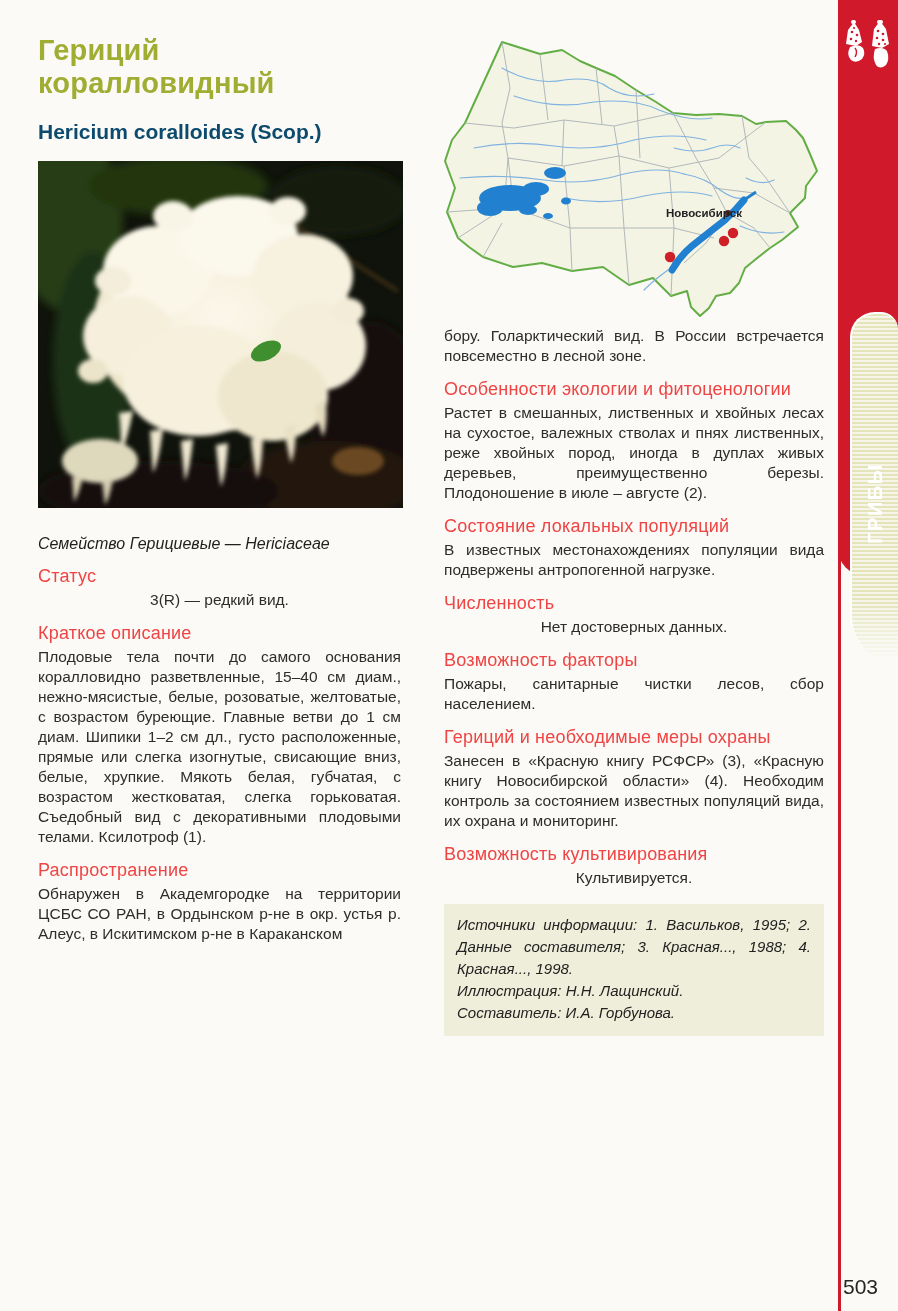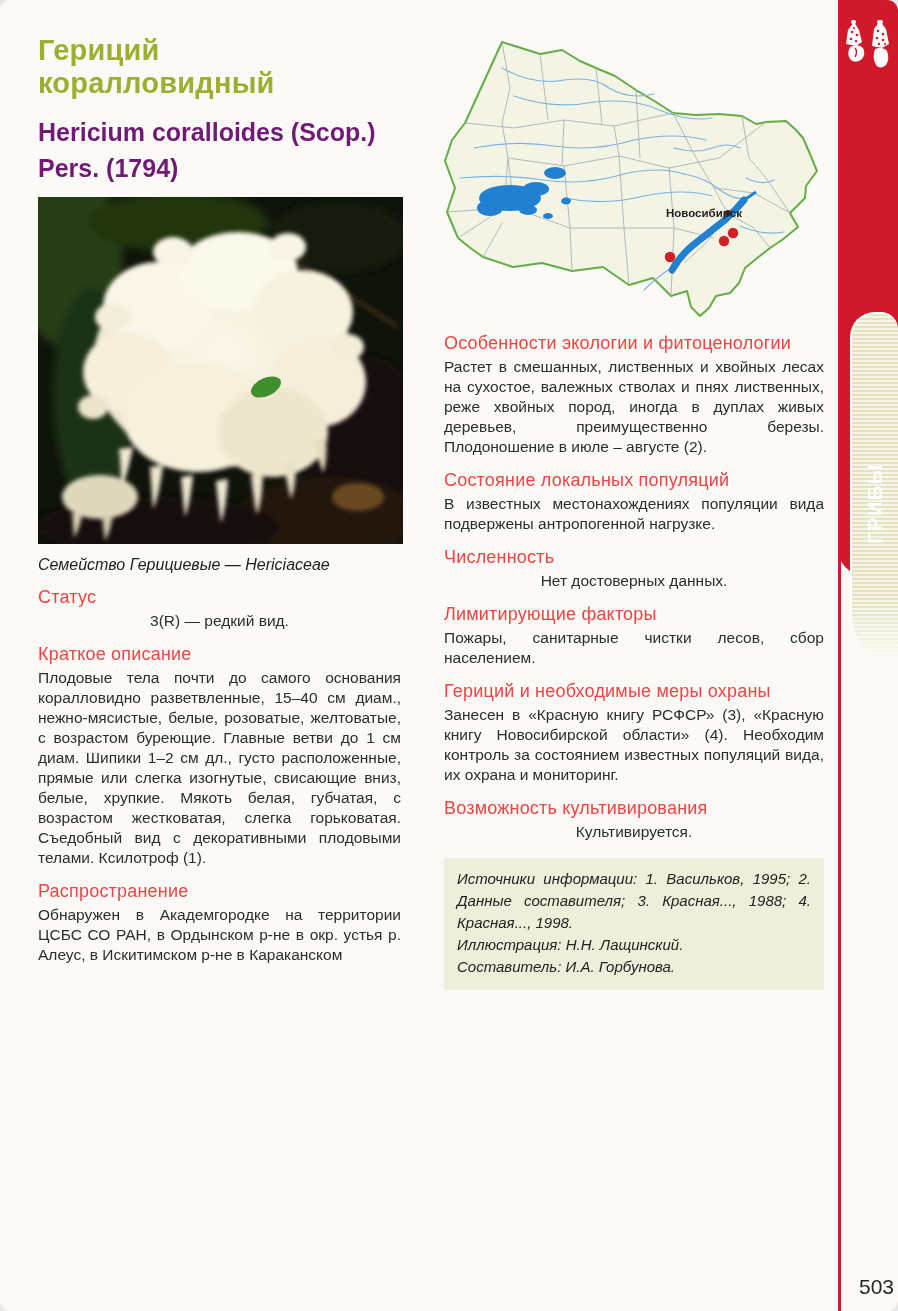--- a/index.html
+++ b/index.html
@@ -1,33 +1,32 @@
 <!DOCTYPE html>
 <html><head>
 <meta charset="utf-8">
 <style>
   html,body{margin:0;padding:0;background:#e8e8e8;}
   .page{
     position:relative;width:898px;height:1311px;margin:0 auto;
     background:#fbfaf6;overflow:hidden;
     font-family:"Liberation Sans","DejaVu Sans",sans-serif;
     color:#2e2d2b;
-    border-radius:11px;
   }
   
   .col-left{position:absolute;left:38px;top:34px;width:363px;}
   .col-right{position:absolute;left:444px;top:28px;width:380px;}
 
   .title{font-size:29px;font-weight:bold;color:#a0ad33;margin:0 0 14px 0;letter-spacing:.2px;}
-  .latin div{font-size:25px;font-weight:bold;color:#701a75;line-height:36px;}
+  .latin div{font-size:21px;font-weight:bold;color:#0c4a6e;line-height:36px;}
 
   .photo{position:relative;width:365px;height:347px;margin-top:11px;background:#10140c;}
   .photo svg{display:block;}
 
-  .caption{margin-top:12px;font-style:italic;font-size:16px;color:#1f1f1f;}
+  .caption{margin-top:27px;font-style:italic;font-size:16px;color:#1f1f1f;}
 
   h2.sec{font-size:18px;font-weight:400;color:#ef4444;margin:13px 0 3px 0;letter-spacing:.2px;}
   p.body{font-size:15.5px;line-height:20px;text-align:justify;margin:0;}
   p.body-last{text-align:center;}
 
   
   .map{position:relative;width:380px;height:292px;}
   .map svg{display:block;}
   .map text{font-family:"Liberation Sans",sans-serif;font-size:11.5px;font-weight:bold;fill:#222;}
 
@@ -60,34 +59,33 @@
     position:absolute;right:8px;top:458px;width:30px;height:90px;
     display:flex;align-items:center;justify-content:center;
   }
   .tab-label span{
     transform:rotate(-90deg);transform-origin:center;
     color:#fff;font-size:20px;font-weight:bold;letter-spacing:1.5px;white-space:nowrap;
   }
   .mushroom-icons{position:absolute;right:4px;top:20px;width:52px;height:62px;}
 
   .page-number{
-    position:absolute;right:4px;bottom:12px;width:46px;text-align:right;
+    position:absolute;right:20px;bottom:12px;width:46px;text-align:right;
     font-size:21px;font-weight:500;color:#262626;
   }
 </style>
 </head>
 <body>
 
 <div class="page">
 
   <div class="col-left">
     <h1 class="title">Гериций коралловидный</h1>
     <div class="latin">
       <div>Hericium coralloides (Scop.)</div>
-      <div>Pers. (1794)</div>
     </div>
 
     <div class="photo">
       <svg width="365" height="347" viewBox="0 0 365 347">
         <defs>
           <filter id="soft" x="-30%" y="-30%" width="160%" height="160%">
               <feGaussianBlur stdDeviation="4"></feGaussianBlur>
             </filter>
           <filter id="soft2" x="-30%" y="-30%" width="160%" height="160%">
               <feGaussianBlur stdDeviation="2"></feGaussianBlur>
@@ -214,31 +212,32 @@
 
         <g id="map-points">
             <circle cx="289" cy="205" r="5.2" fill="#ce2026"></circle>
             <circle cx="280" cy="213" r="5.2" fill="#ce2026"></circle>
             <circle cx="226" cy="229" r="5.2" fill="#ce2026"></circle>
           </g>
       </svg>
     </div>
 
     <div class="right-flow">
+      <p class="body">бору. Голарктический вид. В России встречается повсеместно в лесной зоне.</p>
 
       <h2 class="sec">Особенности экологии и фитоценологии</h2>
       <p class="body">Растет в смешанных, лиственных и хвойных лесах на сухостое, валежных стволах и пнях лиственных, реже хвойных пород, иногда в дуплах живых деревьев, преимущественно березы. Плодоношение в июле – августе (2).</p>
 
       <h2 class="sec">Состояние локальных популяций</h2>
       <p class="body">В известных местонахождениях популяции вида подвержены антропогенной нагрузке.</p>
 
       <h2 class="sec">Численность</h2>
       <p class="body body-last">Нет достоверных данных.</p>
 
-      <h2 class="sec">Лимитирующие факторы</h2>
+      <h2 class="sec">Возможность факторы</h2>
       <p class="body">Пожары, санитарные чистки лесов, сбор населением.</p>
 
       <h2 class="sec">Гериций и необходимые меры охраны</h2>
       <p class="body">Занесен в «Красную книгу РСФСР» (3), «Красную книгу Новосибирской области» (4). Необходим контроль за состоянием известных популяций вида, их охрана и мониторинг.</p>
 
       <h2 class="sec">Возможность культивирования</h2>
       <p class="body body-last">Культивируется.</p>
 
       <div class="sources">
         <p class="just ln">Источники информации: 1. Васильков, 1995; 2. Данные составителя; 3. Красная..., 1988; 4. Красная..., 1998.</p>

